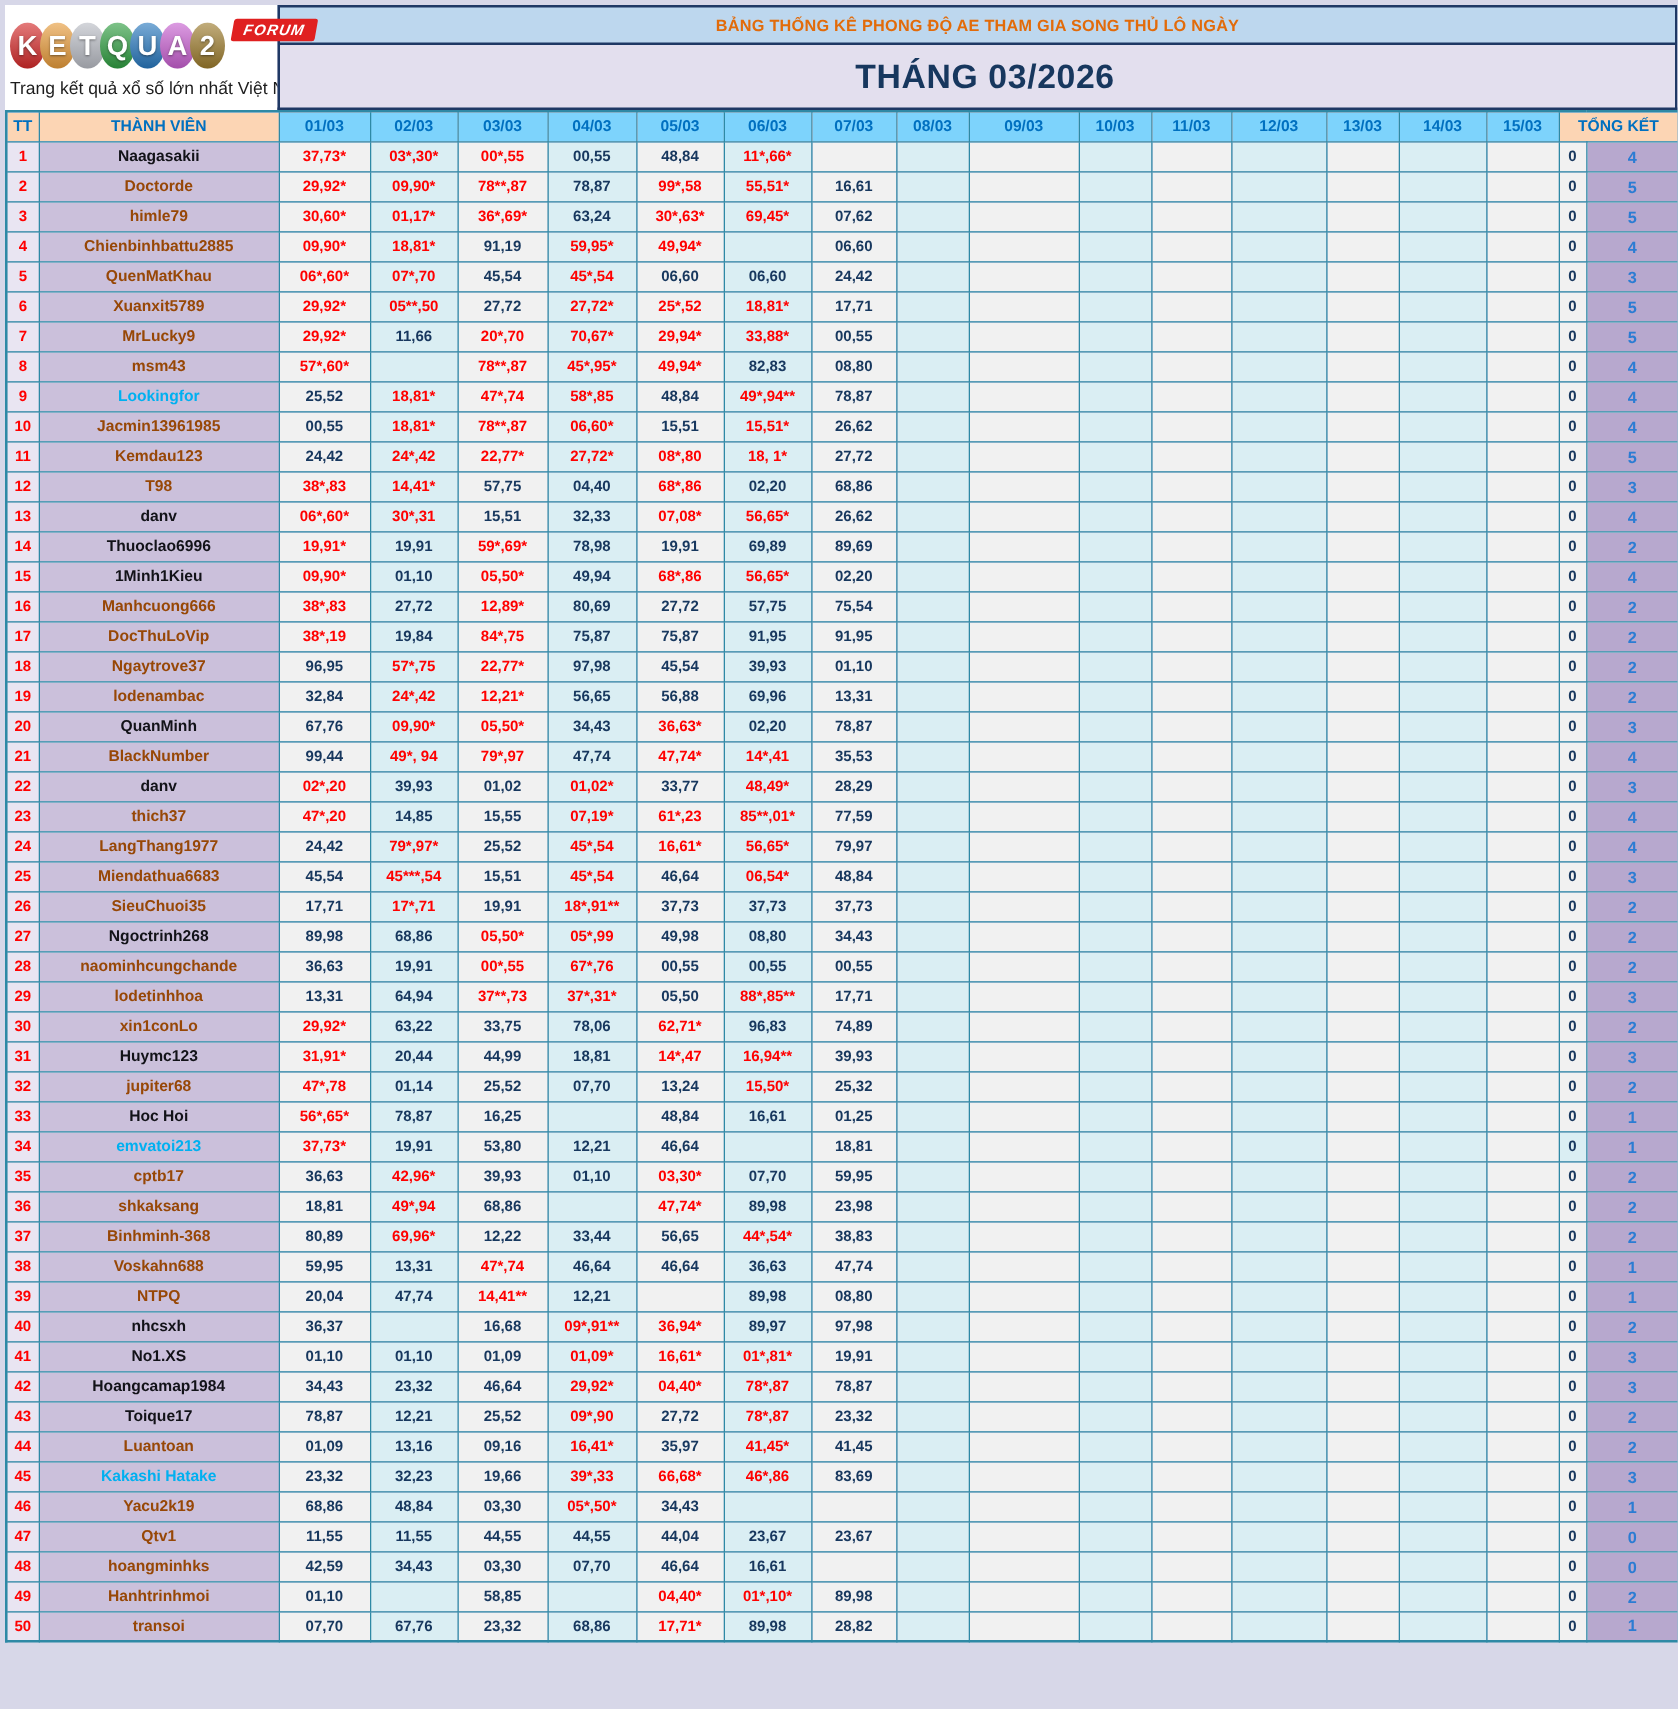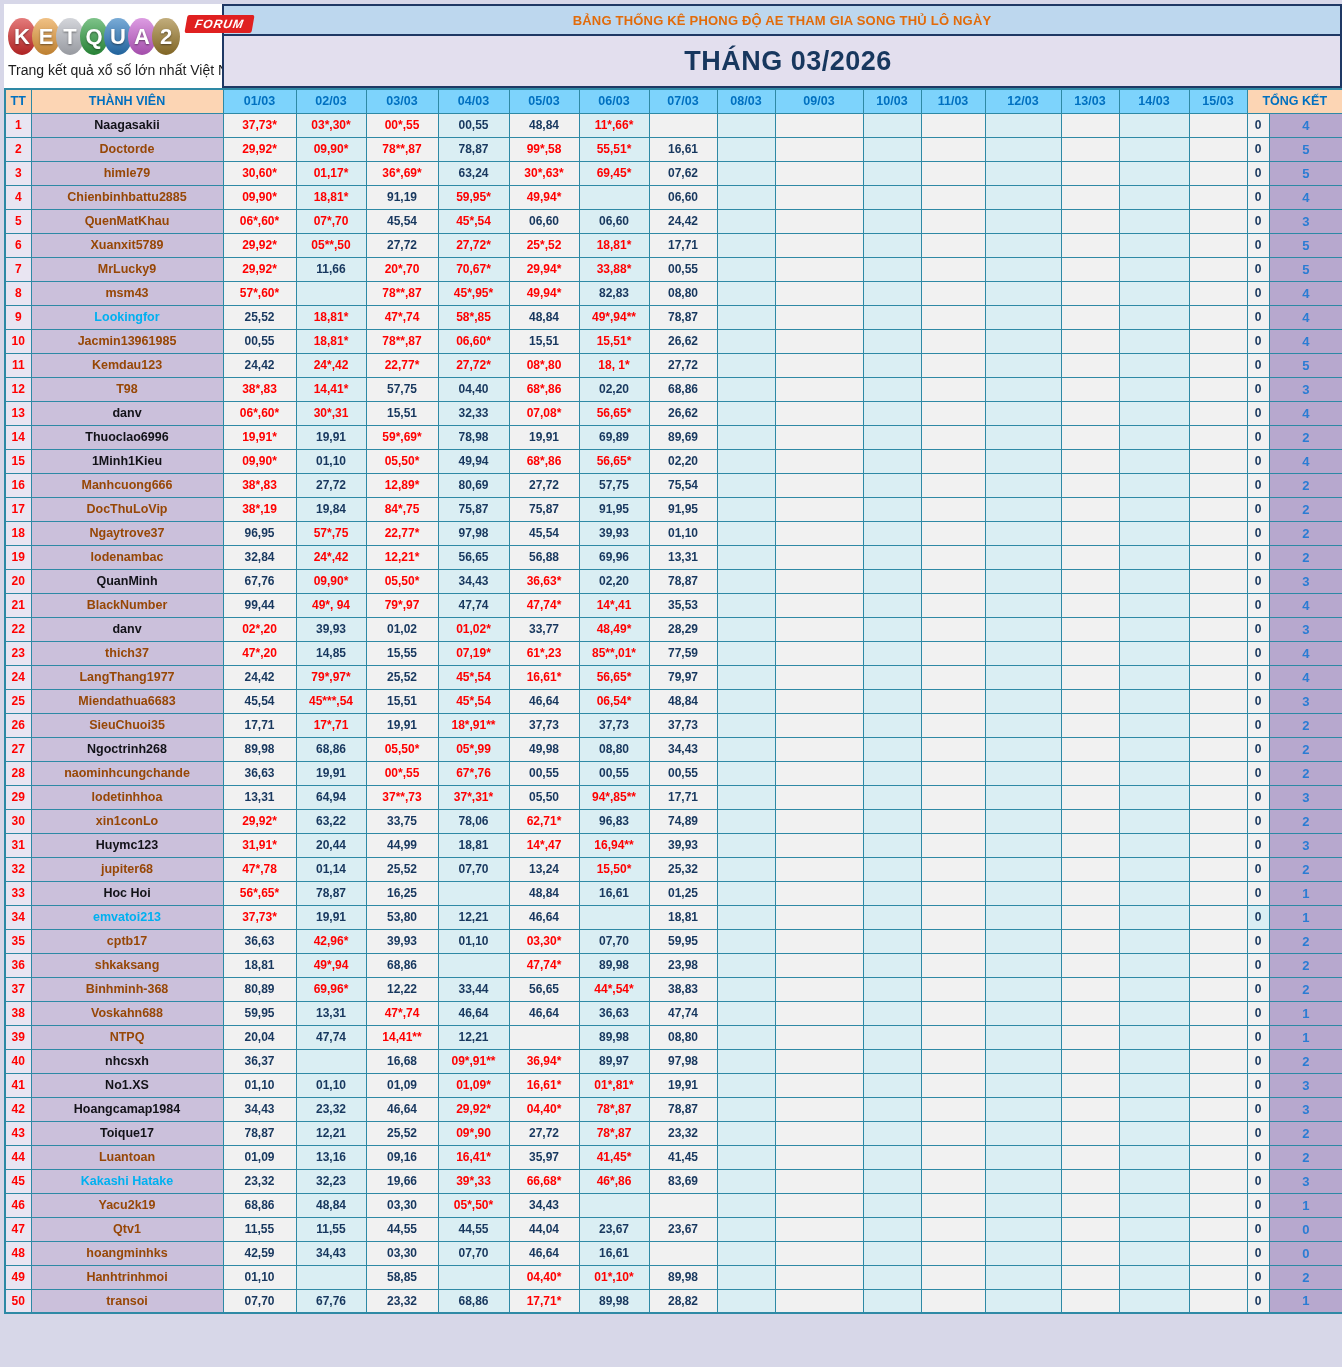--- a/index.html
+++ b/index.html
@@ -730,21 +730,21 @@
           <td class="total">2</td>
         </tr>
         <tr>
           <td class="tt">29</td>
           <td class="member brown">lodetinhhoa</td>
           <td class="day colA">13,31</td>
           <td class="day colB">64,94</td>
           <td class="day colA hit">37**,73</td>
           <td class="day colB hit">37*,31*</td>
           <td class="day colA">05,50</td>
-          <td class="day colB hit">94*,85**</td>
+          <td class="day colB hit">88*,85**</td>
           <td class="day colA">17,71</td>
           <td class="day colB"></td>
           <td class="day colA"></td>
           <td class="day colB"></td>
           <td class="day colA"></td>
           <td class="day colB"></td>
           <td class="day colA"></td>
           <td class="day colB"></td>
           <td class="day colA"></td>
           <td class="zero">0</td>

